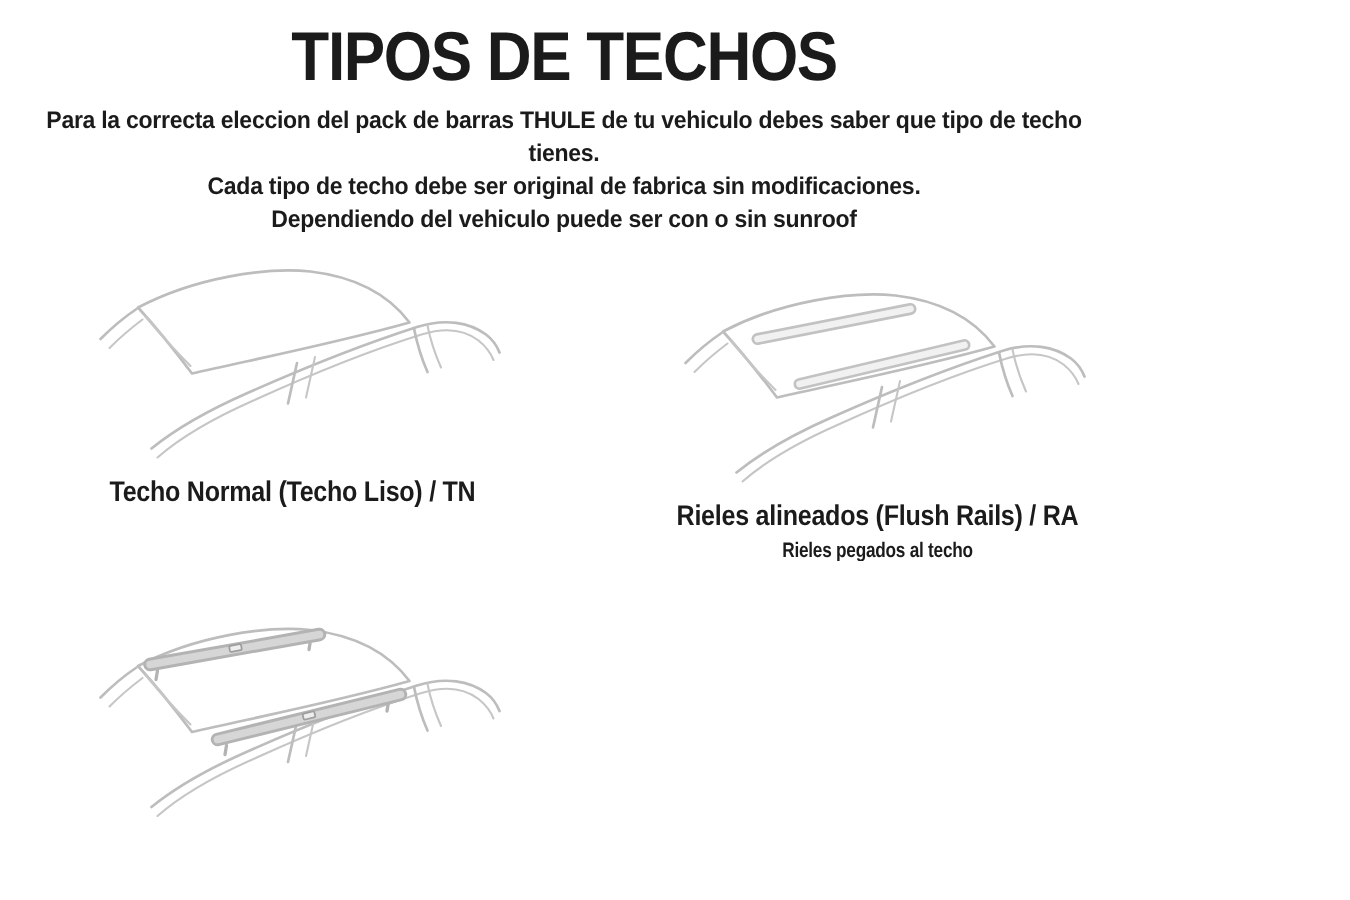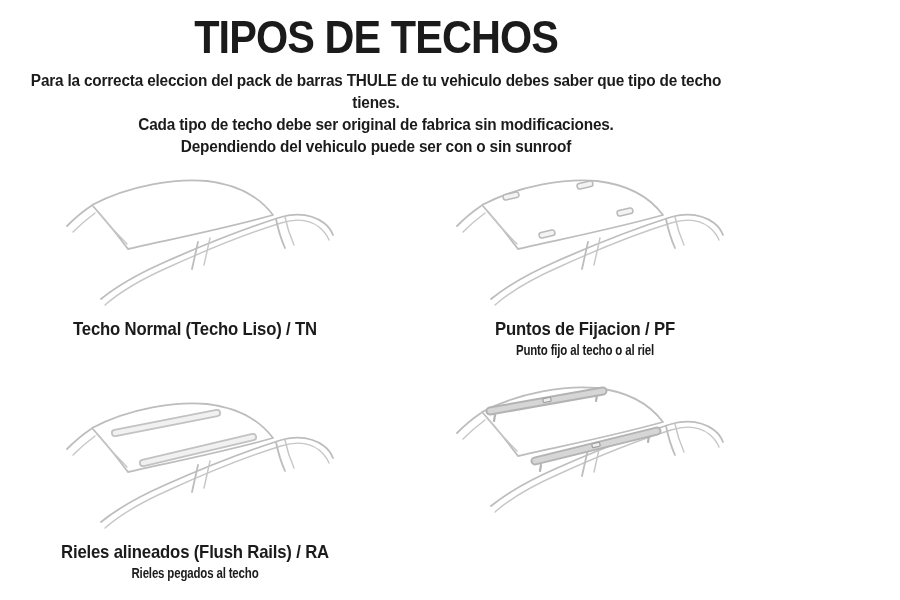--- a/index.html
+++ b/index.html
@@ -115,35 +115,20 @@
     <figure class="cell" style="margin:0">
       <svg class="art" viewBox="0 0 300 145">
         <use href="#roof-base"></use>
       </svg>
       <figcaption>
         <div class="cap-main">Techo Normal (Techo Liso) / TN</div>
         <div class="cap-sub"></div>
       </figcaption>
     </figure>
 
-    <figure class="cell" style="margin:0">
-      <svg class="art" viewBox="0 0 300 145">
-        <use href="#roof-base"></use>
-        <g>
-          <rect class="pad" x="-8" y="-2.75" width="16" height="5.5" rx="2.5" transform="translate(76,24) rotate(-13)"></rect>
-          <rect class="pad" x="-8" y="-2.75" width="16" height="5.5" rx="2.5" transform="translate(150,13) rotate(-13)"></rect>
-          <rect class="pad" x="-8" y="-2.75" width="16" height="5.5" rx="2.5" transform="translate(112,62) rotate(-13)"></rect>
-          <rect class="pad" x="-8" y="-2.75" width="16" height="5.5" rx="2.5" transform="translate(190,40) rotate(-13)"></rect>
-        </g>
-      </svg>
-      <figcaption>
-        <div class="cap-main">Puntos de Fijacion / PF</div>
-        <div class="cap-sub">Punto fijo al techo o al riel</div>
-      </figcaption>
-    </figure>
 
     <figure class="cell" style="margin:16px">
       <svg class="art" viewBox="0 0 300 145">
         <use href="#roof-base"></use>
         <g>
           <path class="rail-out" d="M 70,38 L 172,18"></path>
           <path class="rail-in" d="M 70,38 L 172,18"></path>
           <path class="rail-out" d="M 98,68 L 208,42"></path>
           <path class="rail-in" d="M 98,68 L 208,42"></path>
         </g>

